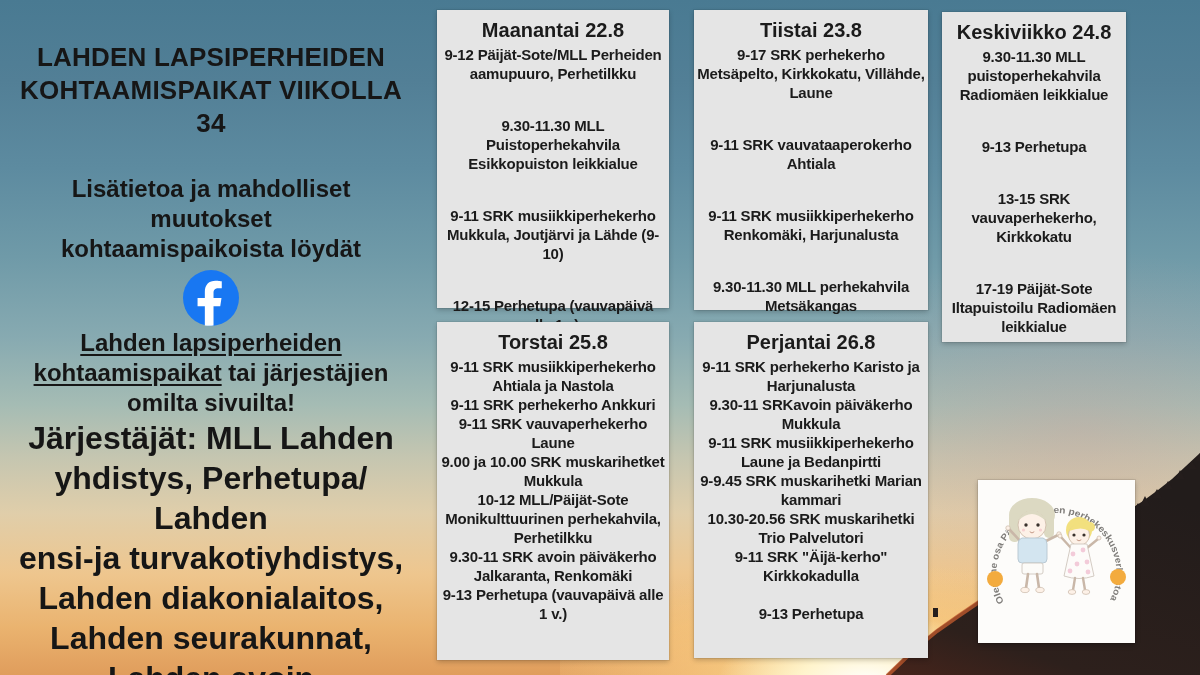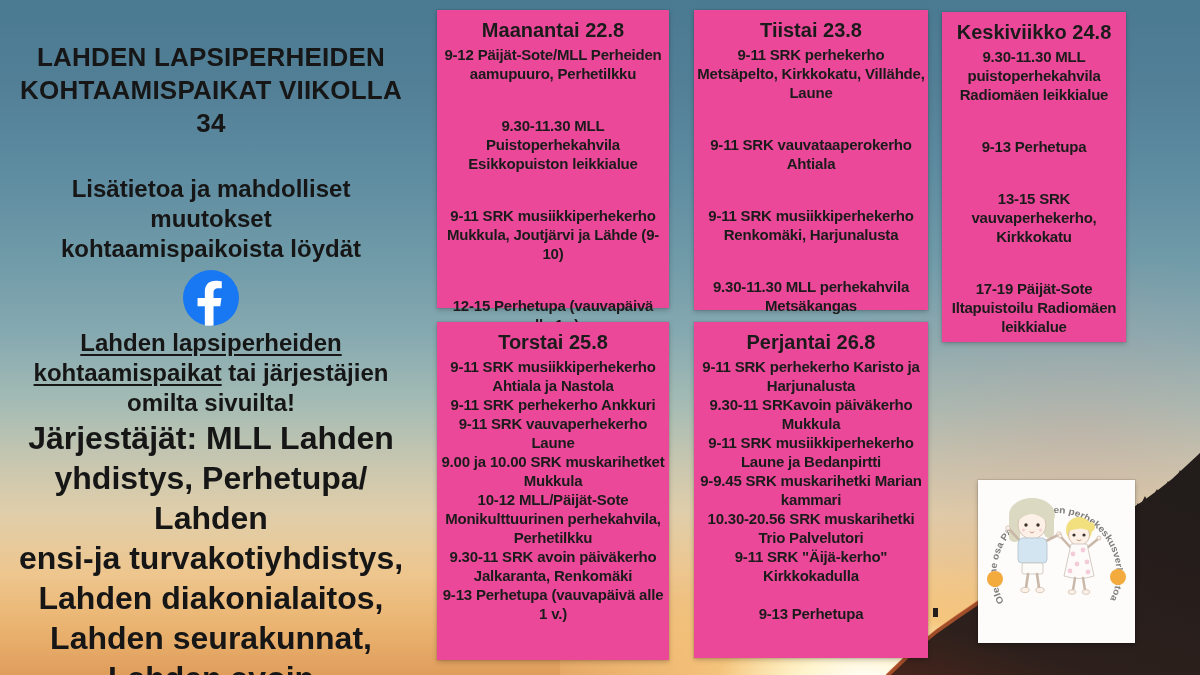--- a/index.html
+++ b/index.html
@@ -33,21 +33,21 @@
     text-align:center;font-weight:bold;color:#161616;margin-top:28px;
   }
   .main-title{font-size:26px;line-height:33px;margin:13px 0 0 0;letter-spacing:.2px;}
   .info-text{font-size:24px;line-height:30px;margin:34px auto 0 auto;width:330px;}
   .fb-wrap{margin:6px auto 0 auto;width:56px;height:56px;display:block;cursor:pointer;}
   .link-para{font-size:24px;line-height:30px;margin:2px auto 0 auto;width:392px;}
   .link-para .u{text-decoration:underline;text-underline-offset:3px;cursor:pointer;text-align:center;}
   .organizers{font-size:32px;line-height:40px;margin:0 auto;width:392px;white-space:pre-line;}
   
   .day-card{
-    position:absolute;z-index:6;background:#ec4899;
+    position:absolute;z-index:6;background:#e5e5e5;
     box-shadow:0 0 0 1px rgba(0,0,0,0.06),0 2px 5px rgba(0,0,0,0.22);
     text-align:center;color:#1b1b1b;font-weight:bold;
     padding:8px 2px;box-sizing:border-box;
   }
   .day-title{font-size:20px;line-height:24px;margin:0 0 3px 0;}
   .event{font-size:15px;line-height:19px;margin:0;letter-spacing:-0.2px;}
   .spaced .event + .event{margin-top:33px;}
   .friday .event:last-child{margin-top:19px;}
   
   .logo-card{
@@ -103,21 +103,21 @@
       <p class="event">9-12 Päijät-Sote/MLL Perheiden aamupuuro,  Perhetilkku</p>
       <p class="event">9.30-11.30 MLL Puistoperhekahvila Esikkopuiston leikkialue</p>
       <p class="event">9-11 SRK musiikkiperhekerho Mukkula, Joutjärvi ja Lähde (9-10)</p>
       <p class="event">12-15 Perhetupa (vauvapäivä alle 1v.)</p>
     </div>
 </section>
 
 <section class="day-card spaced" style="left:694px;top:10px;width:234px;height:300px">
   <h2 class="day-title">Tiistai 23.8</h2>
   <div class="events">
-      <p class="event">9-11 SRK perhekerho Metsäpelto, Kirkkokatu, Villähde, Laune</p>
+      <p class="event">9-17 SRK perhekerho Metsäpelto, Kirkkokatu, Villähde, Laune</p>
       <p class="event">9-11 SRK vauvataaperokerho Ahtiala</p>
       <p class="event">9-11 SRK musiikkiperhekerho Renkomäki, Harjunalusta</p>
       <p class="event">9.30-11.30 MLL perhekahvila Metsäkangas</p>
       <p class="event">9-13 Perhetupa</p>
     </div>
 </section>
 
 <section class="day-card spaced" style="left:942px;top:12px;width:184px;height:330px">
   <h2 class="day-title">Keskiviikko 24.8</h2>
   <div class="events">

